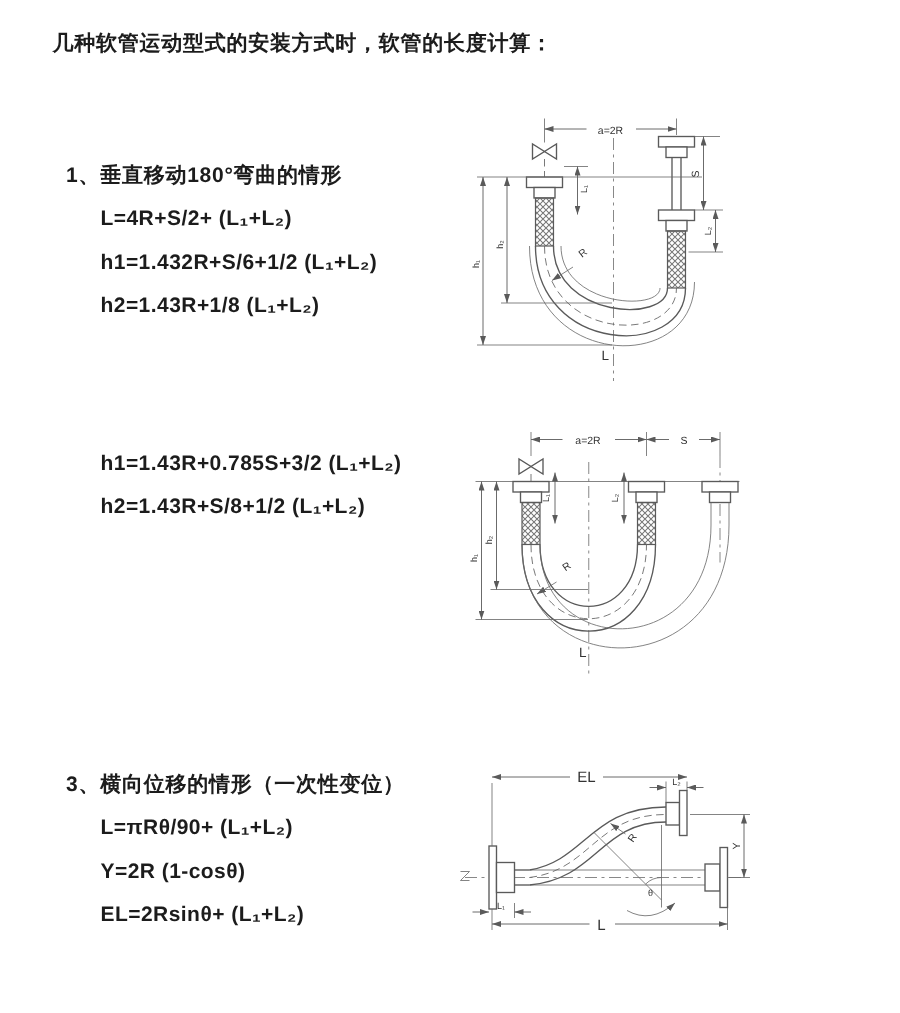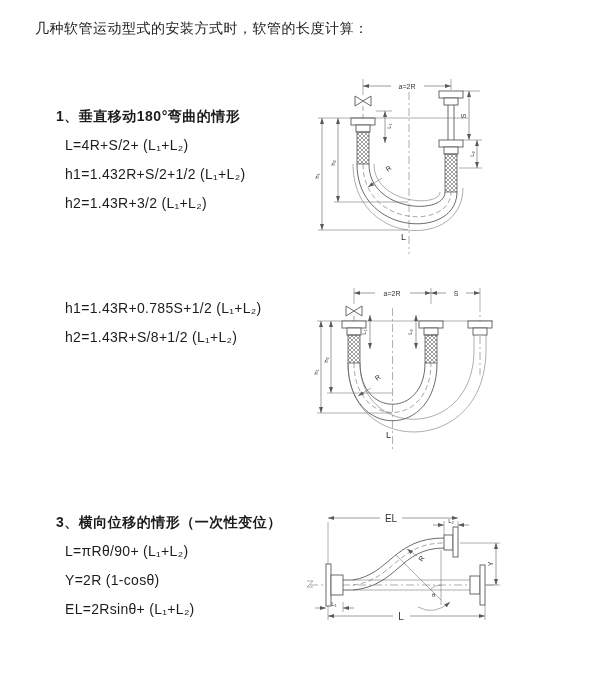--- a/index.html
+++ b/index.html
@@ -3,25 +3,25 @@
 <meta charset="utf-8">
 <style>
   html,body{margin:0;padding:0;}
   body{
     width:600px;height:675px;position:relative;background:#ffffff;
     font-family:"Liberation Sans","DejaVu Sans",sans-serif;color:#1c1c1c;
     overflow:hidden;
   }
   .abs{position:absolute;}
   .page-title{
-    left:35px;top:20px;font-size:14px;font-weight:400;letter-spacing:0.5px;
+    left:35px;top:20px;font-size:14px;font-weight:700;letter-spacing:0.5px;
   }
-  .section{left:56px;}
+  .section{left:44px;}
   .sec-heading{font-size:14px;font-weight:600;letter-spacing:0.5px;line-height:17px;margin:0 0 12px 0;}
-  .formula{font-size:14px;font-weight:400;letter-spacing:0.3px;line-height:16px;margin:0 0 13px 9px;white-space:pre;}
+  .formula{font-size:14px;font-weight:700;letter-spacing:0.3px;line-height:16px;margin:0 0 13px 23px;white-space:pre;}
   #sec1{top:108px;}
   #sec2{top:300px;}
   #sec3{top:514px;}
   #d1{left:308px;top:64px;}
   #d2{left:308px;top:280px;}
   #d3{left:298px;top:498px;text-align:center;}
   svg{display:block;}
   svg .ln{stroke:#5a5a5a;stroke-width:0.9;fill:none;}
   svg .thin{stroke:#6a6a6a;stroke-width:0.55;fill:none;}
   svg .dim{stroke:#5a5a5a;stroke-width:0.6;fill:none;}
@@ -35,26 +35,26 @@
   svg .t10{font-size:10px;}
 </style>
 </head>
 <body>
 
 <div class="abs page-title">几种软管运动型式的安装方式时，软管的长度计算：</div>
 
 <div class="abs section" id="sec1">
   <div class="sec-heading">1、垂直移动180°弯曲的情形</div>
   <div class="formula">L=4R+S/2+ (L₁+L₂)</div>
-  <div class="formula">h1=1.432R+S/2+1/2 (L₁+L₂)</div>
-  <div class="formula">h2=1.43R+3/2 (L₁+L₂)</div>
+  <div class="formula">h1=1.432R+S/6+1/2 (L₁+L₂)</div>
+  <div class="formula">h2=1.43R+1/8 (L₁+L₂)</div>
 </div>
 
 <div class="abs section" id="sec2">
-  <div class="formula">h1=1.43R+0.785S+1/2 (L₁+L₂)</div>
+  <div class="formula">h1=1.43R+0.785S+3/2 (L₁+L₂)</div>
   <div class="formula">h2=1.43R+S/8+1/2 (L₁+L₂)</div>
 </div>
 
 <div class="abs section" id="sec3">
   <div class="sec-heading">3、横向位移的情形（一次性变位）</div>
   <div class="formula">L=πRθ/90+ (L₁+L₂)</div>
   <div class="formula">Y=2R (1-cosθ)</div>
   <div class="formula">EL=2Rsinθ+ (L₁+L₂)</div>
 </div>
 

